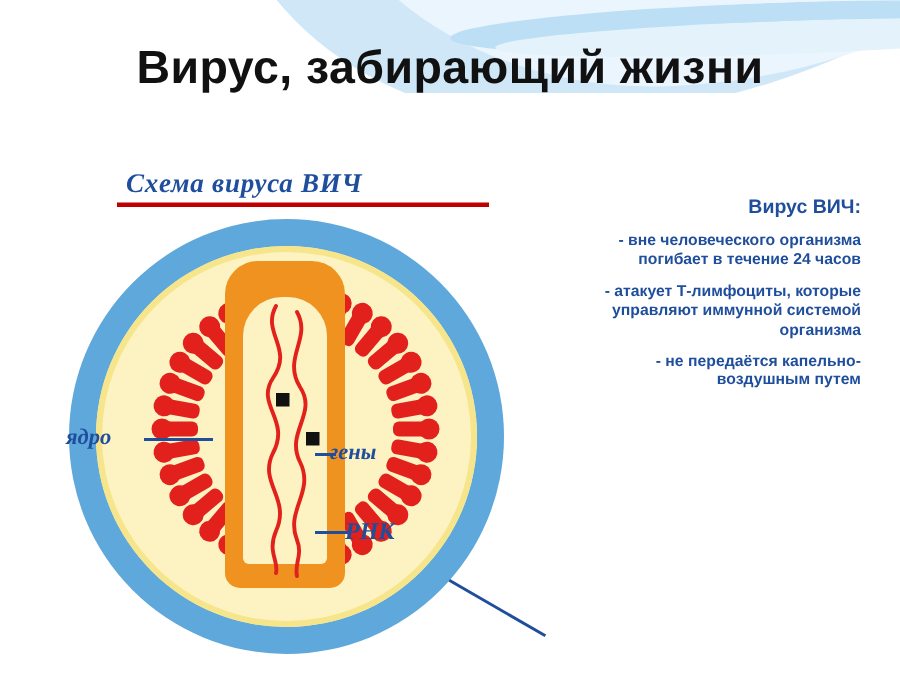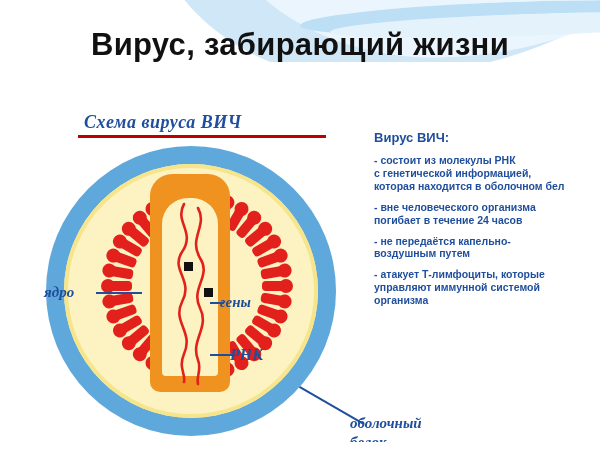--- a/index.html
+++ b/index.html
@@ -194,20 +194,21 @@
     left: 268px; top: 250px; width: 74px;
     transform: rotate(30deg);
     transform-origin: 0 0;
   }
 
   
   .facts {
     position: absolute;
     left: 352px; top: 22px;
     width: 200px;
+    text-align: right;
   }
   .facts-title {
     font-size: 13px;
     font-weight: bold;
     color: #1f4e9c;
     margin-bottom: 9px;
     font-family: "Liberation Sans", sans-serif;
   }
   .fact {
     font-size: 10.5px;
@@ -400,32 +401,27 @@
     <div class="leader leader-core"></div>
     <div class="lbl lbl-core">ядро</div>
 
     <div class="leader leader-genes"></div>
     <div class="lbl lbl-genes">гены</div>
 
     <div class="leader leader-rna"></div>
     <div class="lbl lbl-rna">РНК</div>
 
     <div class="leader leader-env"></div>
-    <div class="lbl lbl-env" style="white-space: pre-line;">оболочный
-белок</div>
   </div>
 
   <div class="facts">
     <div class="facts-title">Вирус ВИЧ:</div>
     <div id="facts-list">
-        <div class="fact">- состоит из молекулы РНК
-с генетической информацией,
-которая находится в оболочном бел</div>
         <div class="fact">- вне человеческого организма
 погибает в течение 24 часов</div>
-        <div class="fact">- не передаётся капельно-
-воздушным путем</div>
         <div class="fact">- атакует Т-лимфоциты, которые
 управляют иммунной системой
 организма</div>
+        <div class="fact">- не передаётся капельно-
+воздушным путем</div>
       </div>
   </div>
 </div>
 
 </body></html>

